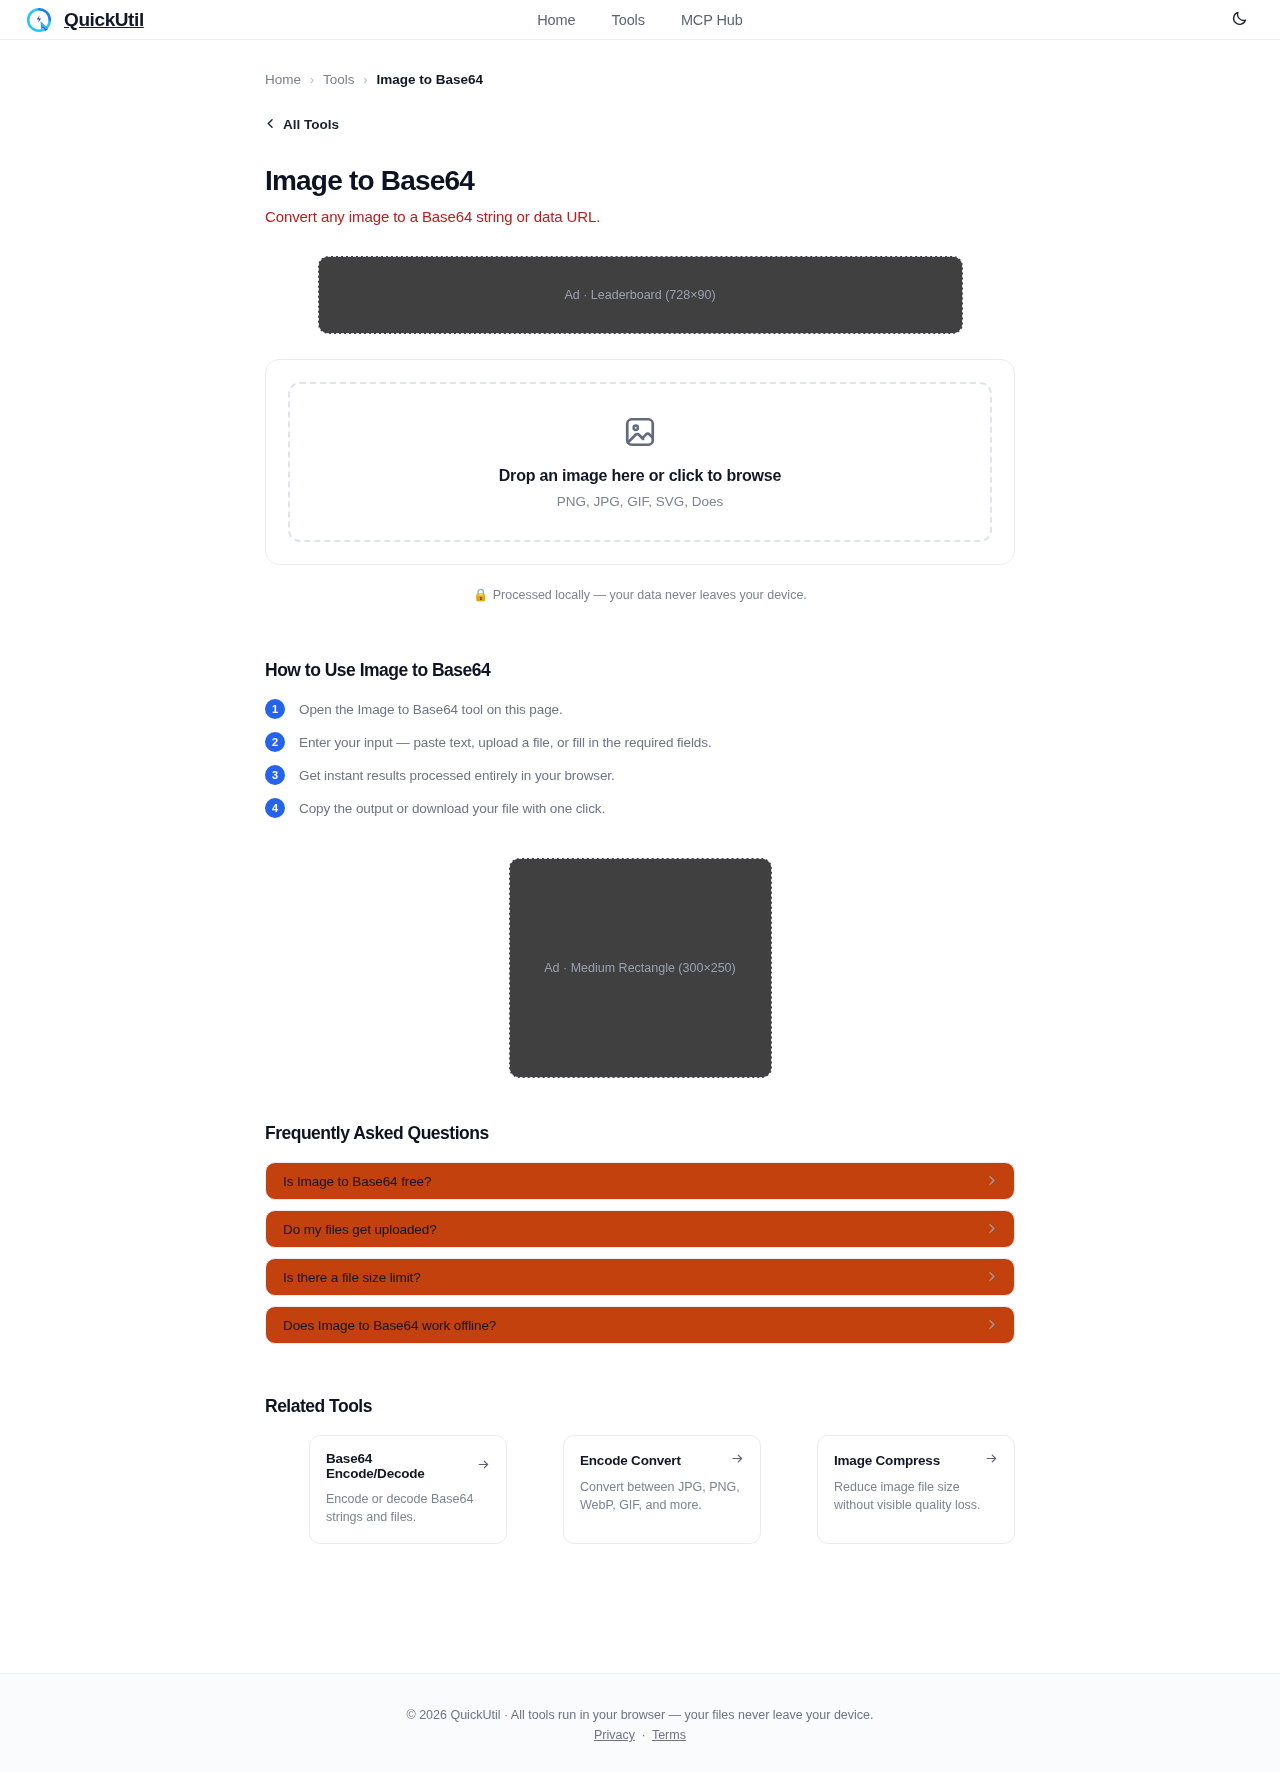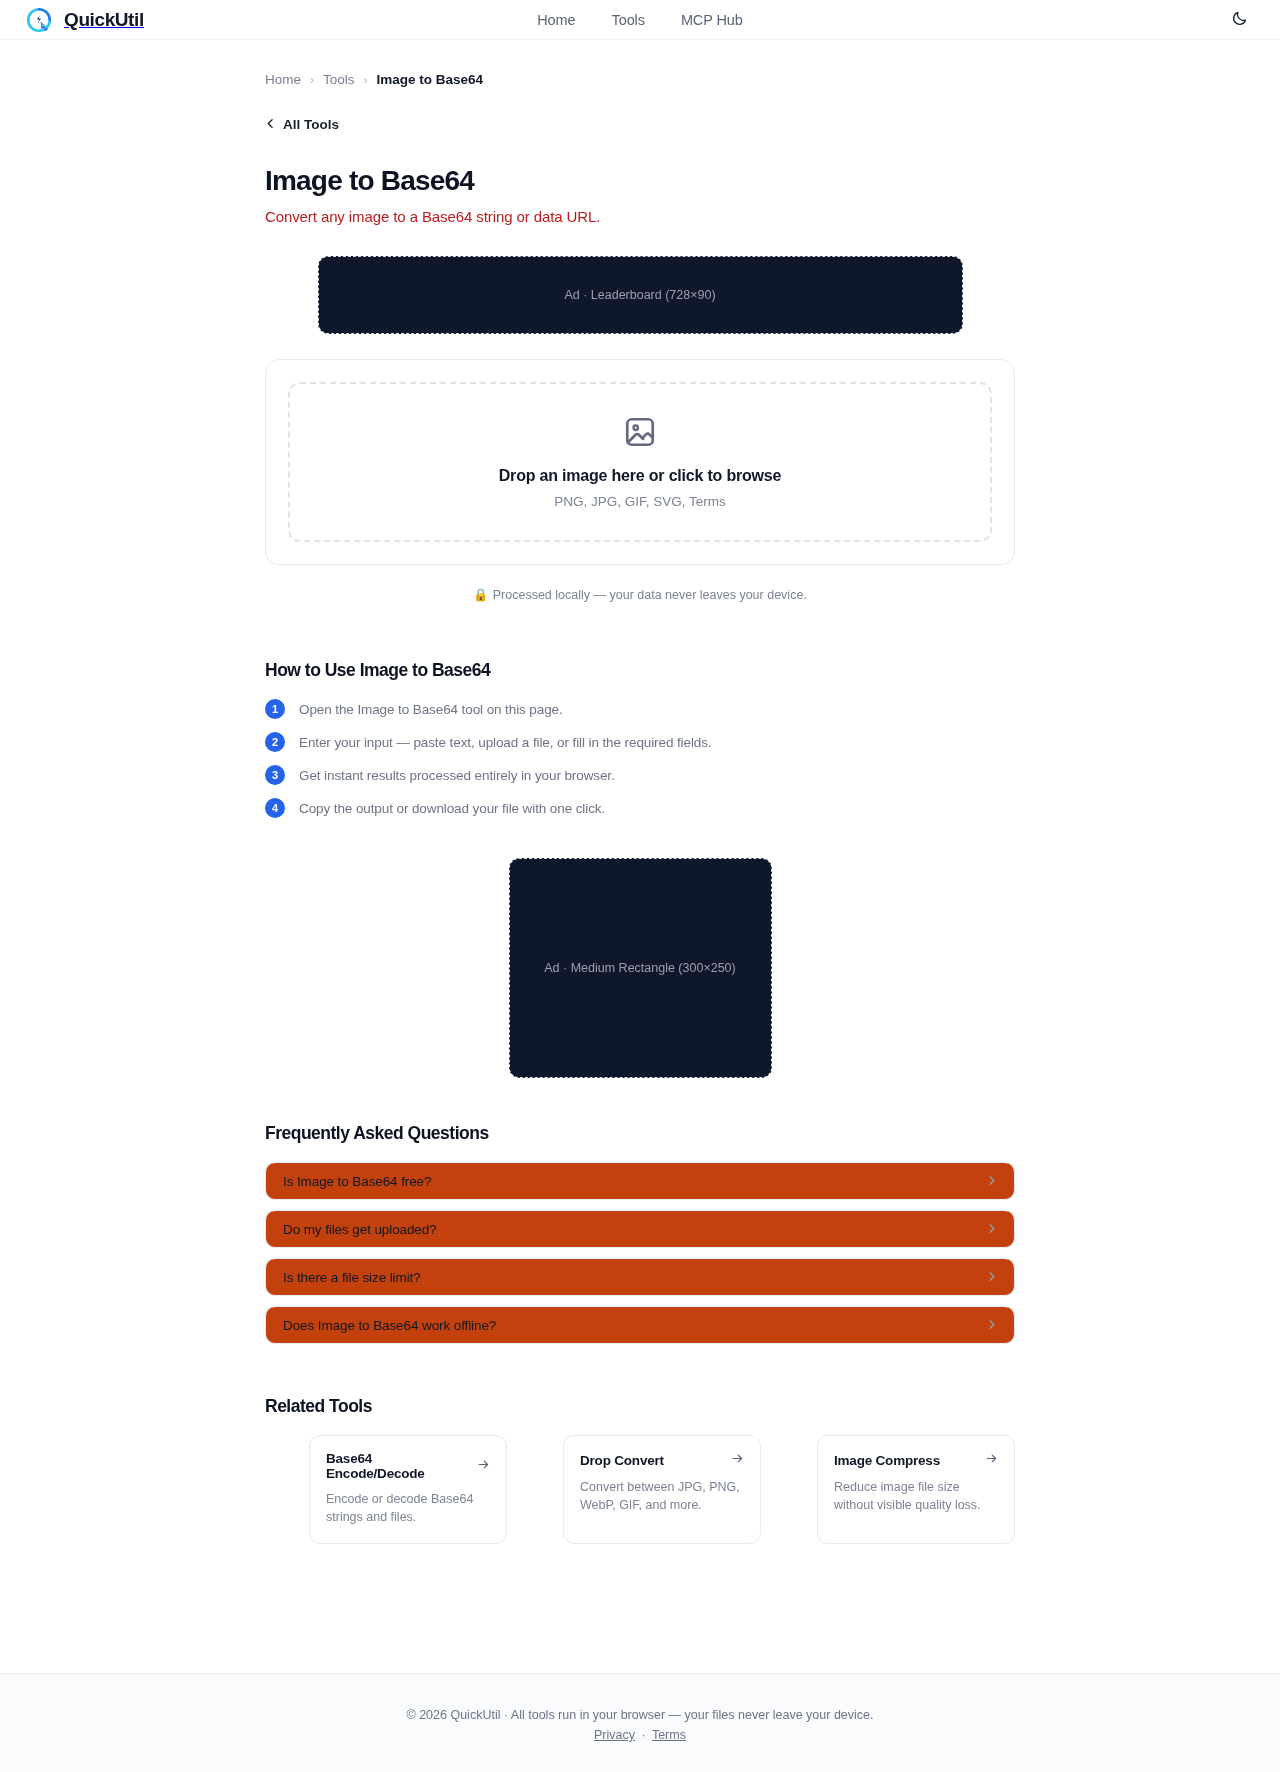--- a/index.html
+++ b/index.html
@@ -86,21 +86,21 @@
     margin-top: 11px;
     font-size: 15px;
     color: #b91c1c;
     letter-spacing: -0.1px;
   }
 
   
   .ad {
     border: 1px dashed #dfe3eb;
     border-radius: 10px;
-    background: #0f172a;
+    background: #404040;
     display: flex; align-items: center; justify-content: center;
     color: #99a0b0;
     font-size: 12.5px;
   }
   .ad-leaderboard { width: 645px; height: 78px; margin: 31px auto 0; }
   .ad-rect { width: 263px; height: 220px; margin: 40px auto 0; }
 
   
   .tool-card {
     margin-top: 25px;
@@ -283,21 +283,21 @@
         <div class="dropzone">
           <span class="dz-icon">
             <svg width="34" height="34" viewBox="0 0 24 24" fill="none">
               <rect x="3" y="3" width="18" height="18" rx="3.2" stroke="#616b80" stroke-width="1.9"></rect>
               <circle cx="9" cy="9" r="1.55" stroke="#616b80" stroke-width="1.7"></circle>
               <path d="M3.6 19.2l5.3-5.3a1.6 1.6 0 0 1 2.3 0l3 3" stroke="#616b80" stroke-width="1.9" stroke-linecap="round" stroke-linejoin="round"></path>
               <path d="M14.4 15.6l1.9-1.9a1.6 1.6 0 0 1 2.3 0l2.1 2.1" stroke="#616b80" stroke-width="1.9" stroke-linecap="round" stroke-linejoin="round"></path>
             </svg>
           </span>
           <div class="dz-title">Drop an image here or click to browse</div>
-          <div class="dz-sub">PNG, JPG, GIF, SVG, Terms</div>
+          <div class="dz-sub">PNG, JPG, GIF, SVG, Does</div>
         </div>
       </div>
 
       
       <div class="privacy">
         <span class="lock">🔒</span><span>Processed locally — your data never leaves your device.</span>
       </div>
 
       
       <section class="howto">
@@ -376,21 +376,21 @@
               <span>
                 <svg width="13" height="13" viewBox="0 0 14 14" fill="none">
                     <path d="M2.3 7h9.2M7.8 3.4L11.4 7l-3.6 3.6" stroke="#5b6374" stroke-width="1.3" stroke-linecap="round" stroke-linejoin="round"></path>
                   </svg>
               </span>
             </span>
             <span class="rel-desc" style="display:block">Encode or decode Base64 strings and files.</span>
           </a>
           <a class="rel-card" href="#">
             <span class="rel-head">
-              <span class="rel-title">Drop Convert</span>
+              <span class="rel-title">Encode Convert</span>
               <span>
                 <svg width="13" height="13" viewBox="0 0 14 14" fill="none">
                     <path d="M2.3 7h9.2M7.8 3.4L11.4 7l-3.6 3.6" stroke="#5b6374" stroke-width="1.3" stroke-linecap="round" stroke-linejoin="round"></path>
                   </svg>
               </span>
             </span>
             <span class="rel-desc" style="display:block">Convert between JPG, PNG, WebP, GIF, and more.</span>
           </a>
           <a class="rel-card" href="#">
             <span class="rel-head">

